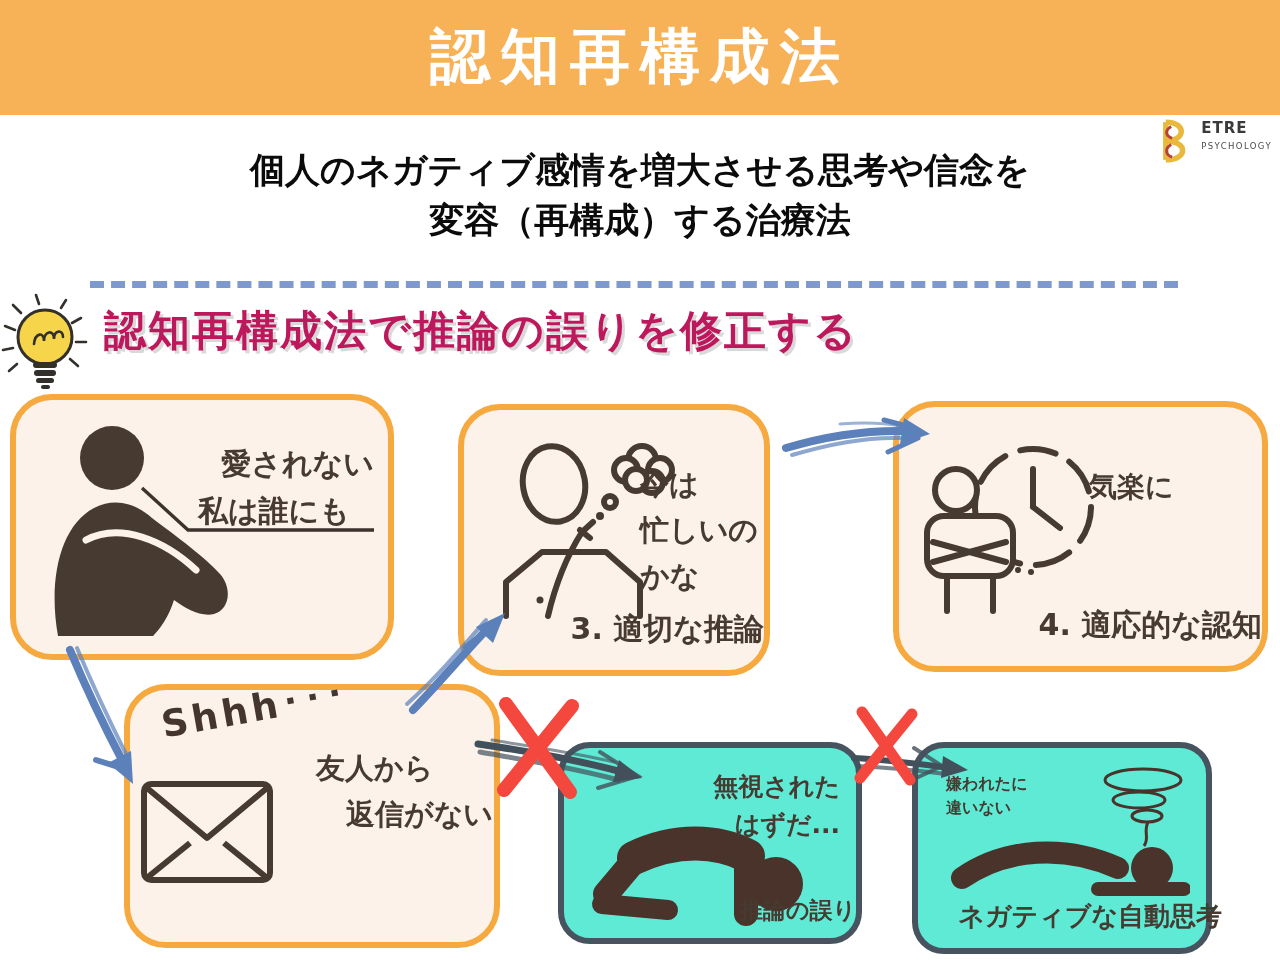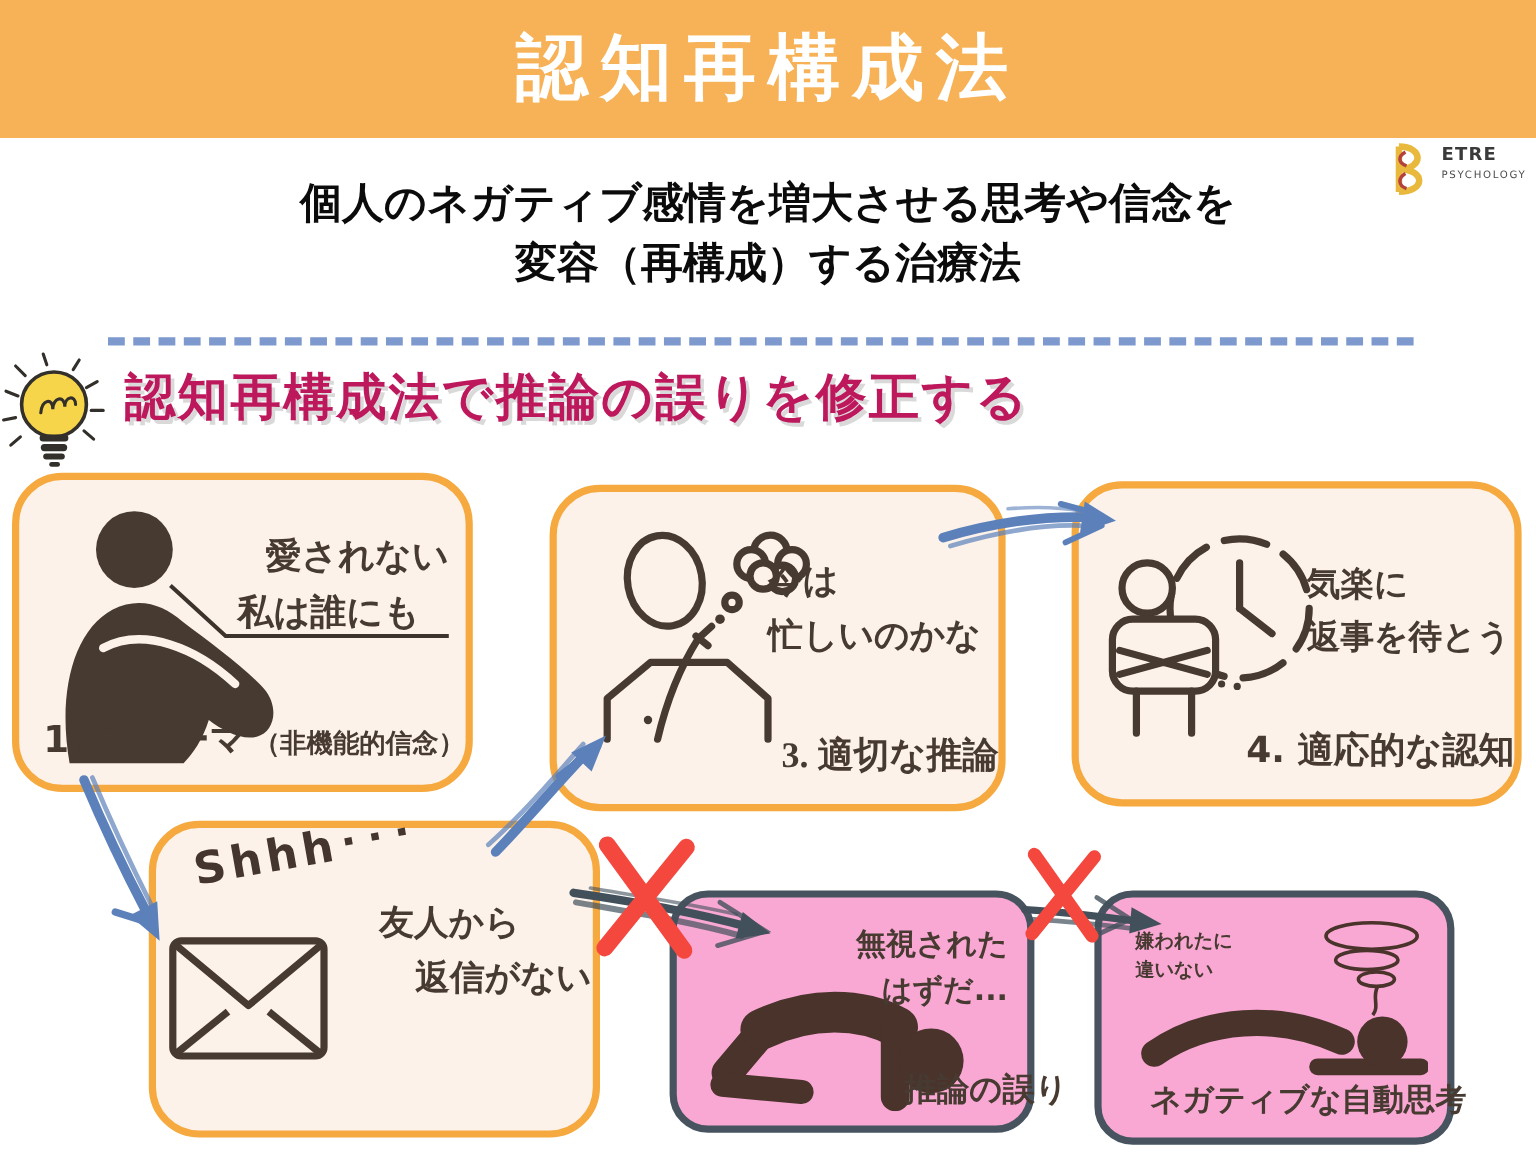--- a/index.html
+++ b/index.html
@@ -19,21 +19,21 @@
          font-size:35px;font-weight:800;color:#0B0B0B;line-height:1.42;}
   
   .divider{position:absolute;left:90px;top:281px;width:1088px;border-top:7px dashed #7E99CD;}
   
   .bulb{position:absolute;left:0px;top:292px;}
   .section-heading{position:absolute;left:104px;top:303px;font-size:42px;font-weight:800;
                    color:#be185d;text-shadow:3px 3px 0 #D9D9D9;letter-spacing:2px;}
   
   .fbox,.dbox{position:absolute;box-sizing:border-box;z-index:1;}
   .fbox{border:6px solid #F5A93F;border-radius:42px;background:#FCF2EA;}
-  .dbox{border:6px solid #47545F;border-radius:32px;background:#f9a8d4;}
+  .dbox{border:6px solid #47545F;border-radius:32px;background:#5eead4;}
   .abs{position:absolute;}
   .thought{font-weight:700;line-height:1.58;color:#473A31;}
   .boxlabel{position:absolute;left:0;width:100%;text-align:right;font-weight:800;color:#473A31;white-space:nowrap;}
   .sfx{font-weight:700;letter-spacing:4px;color:#44362E;transform:rotate(-10deg);transform-origin:left top;}
   svg{display:block;}
   .arrows{position:absolute;left:0;top:0;z-index:5;pointer-events:none;}
 </style>
 </head>
 <body>
 
@@ -92,27 +92,23 @@
                C193,165 189,186 174,190 C161,193 146,185 134,176 C129,192 121,204 113,212 Z" fill="#473A31"></path>
       <path d="M46,116 C80,98 124,116 156,146" fill="none" stroke="#FCF2EA" stroke-width="7" stroke-linecap="round"></path>
     </svg>
     <div class="abs thought" style="left:140px;top:40px;width:218px;text-align:right;font-size:30px;">
       <div>愛されない</div>
       <div style="padding-right:24px;">私は誰にも</div>
     </div>
     <svg class="abs" style="left:118px;top:84px;" width="244" height="54" viewBox="0 0 244 54">
       <polyline points="8,4 54,46 240,46" fill="none" stroke="#3C332C" stroke-width="3.4"></polyline>
     </svg>
-    <div class="abs" style="left:20px;bottom:16px;white-space:nowrap;">
-      <span style="font-size:31px;font-weight:800;">1. スキーマ</span>
-      <span style="font-size:22px;font-weight:800;">（非機能的信念）</span>
-    </div>
-  </div>
-
-  <div class="fbox" style="left:458px;top:404px;width:380px;height:272px;font-family:Liberation Serif, serif;">
+  </div>
+
+  <div class="fbox" style="left:458px;top:404px;width:312px;height:272px;">
     <svg class="abs" style="left:26px;top:20px;" width="200" height="200" viewBox="0 0 200 200">
       <g stroke="#473A31" stroke-width="6" fill="#FCF2EA" stroke-linejoin="round" stroke-linecap="round">
         <circle cx="152" cy="30" r="14"></circle>
           <circle cx="170" cy="40" r="12"></circle>
           <circle cx="136" cy="40" r="12"></circle>
         <circle cx="162" cy="52" r="11"></circle>
           <circle cx="146" cy="50" r="11"></circle>
         <circle cx="120" cy="72" r="6"></circle>
       </g>
       <circle cx="110" cy="86" r="4" fill="#473A31"></circle>
@@ -135,21 +131,20 @@
       <path d="M122,78 L122,40 M122,78 L149,99" fill="none" stroke="#473A31" stroke-width="6" stroke-linecap="round"></path>
       <circle cx="107" cy="141" r="3" fill="#473A31"></circle>
         <circle cx="120" cy="143" r="3" fill="#473A31"></circle>
       <circle cx="45" cy="61" r="21" fill="#FCF2EA" stroke="#473A31" stroke-width="6"></circle>
       <rect x="16" y="87" width="86" height="60" rx="17" fill="#FCF2EA" stroke="#473A31" stroke-width="6"></rect>
       <path d="M22,113 L95,133 M22,133 L95,113" fill="none" stroke="#473A31" stroke-width="6" stroke-linecap="round"></path>
       <path d="M36,147 L36,182 M82,147 L82,182" fill="none" stroke="#473A31" stroke-width="6" stroke-linecap="round"></path>
     </svg>
     <div class="abs thought" style="left:190px;top:58px;font-size:28px;">
       <div>気楽に</div>
-      <div>返事を待とう</div>
     </div>
     <div class="boxlabel" style="bottom:20px;font-size:30px;">4. 適応的な認知</div>
   </div>
 
   <div class="fbox" style="left:124px;top:684px;width:376px;height:264px;">
     <div class="abs sfx" style="left:28px;top:14px;font-size:37px;">Shhh･･･</div>
     <svg class="abs" style="left:10px;top:90px;" width="134" height="104" viewBox="0 0 134 104">
       <rect x="4" y="4" width="126" height="96" rx="7" fill="none" stroke="#473A31" stroke-width="6"></rect>
       <polyline points="7,8 67,58 127,8" fill="none" stroke="#473A31" stroke-width="6" stroke-linejoin="round"></polyline>
       <line x1="8" y1="97" x2="50" y2="63" stroke="#473A31" stroke-width="6"></line>
@@ -168,21 +163,21 @@
         <path d="M26,98 L92,104" stroke-width="20"></path>
         <path d="M58,52 C100,32 142,34 172,50" stroke-width="34"></path>
         <path d="M170,54 L170,108" stroke-width="24"></path>
       </g>
       <circle cx="200" cy="78" r="27" fill="#4A332B"></circle>
     </svg>
     <div class="abs thought" style="right:16px;top:20px;text-align:right;font-size:25px;line-height:1.5;">
       <div>無視された</div>
       <div>はずだ...</div>
     </div>
-    <div class="boxlabel" style="bottom:12px;font-size:27px;margin-left:34px;">推論の誤り</div>
+    <div class="boxlabel" style="bottom:12px;font-size:23px;">推論の誤り</div>
   </div>
 
   <div class="dbox" style="left:912px;top:742px;width:300px;height:212px;">
     <div class="abs thought" style="left:28px;top:24px;font-size:16px;line-height:1.5;">
       <div>嫌われたに</div>
       <div>違いない</div>
     </div>
     <svg class="abs" style="right:18px;top:16px;" width="90" height="84" viewBox="0 0 90 84">
       <g stroke="#4A332B" stroke-width="3" fill="none">
         <ellipse cx="45" cy="16" rx="38" ry="11"></ellipse>

